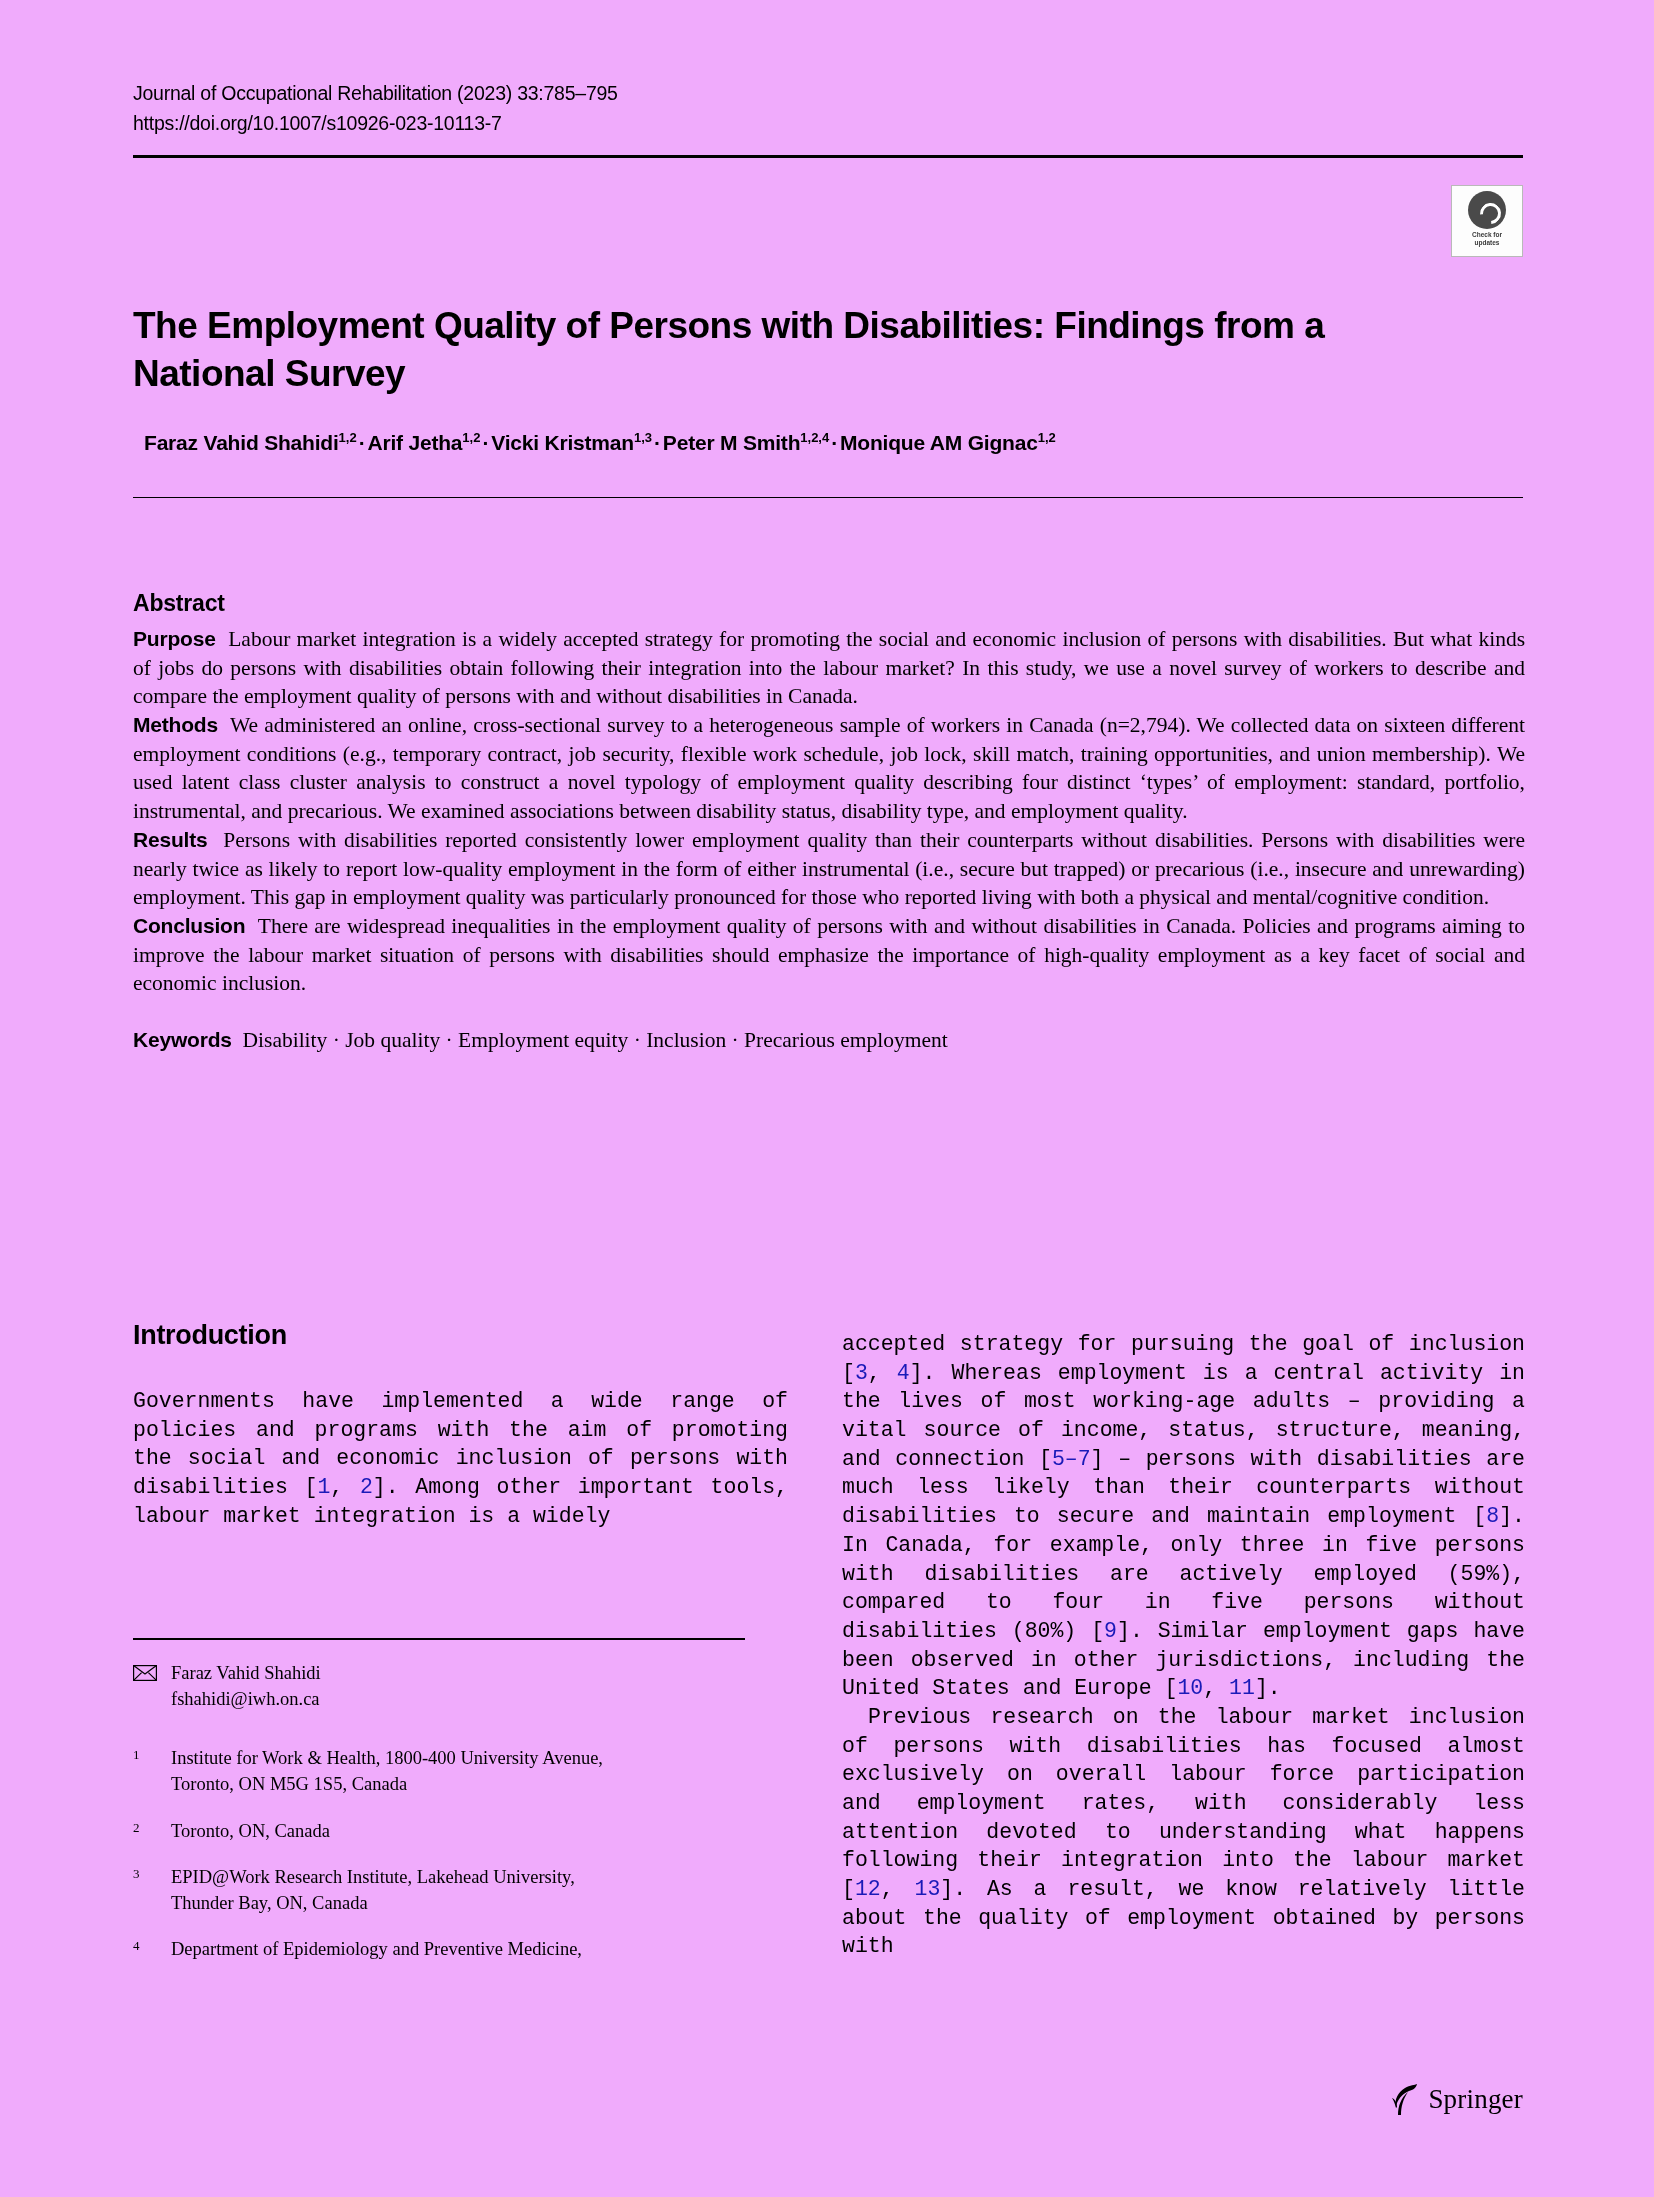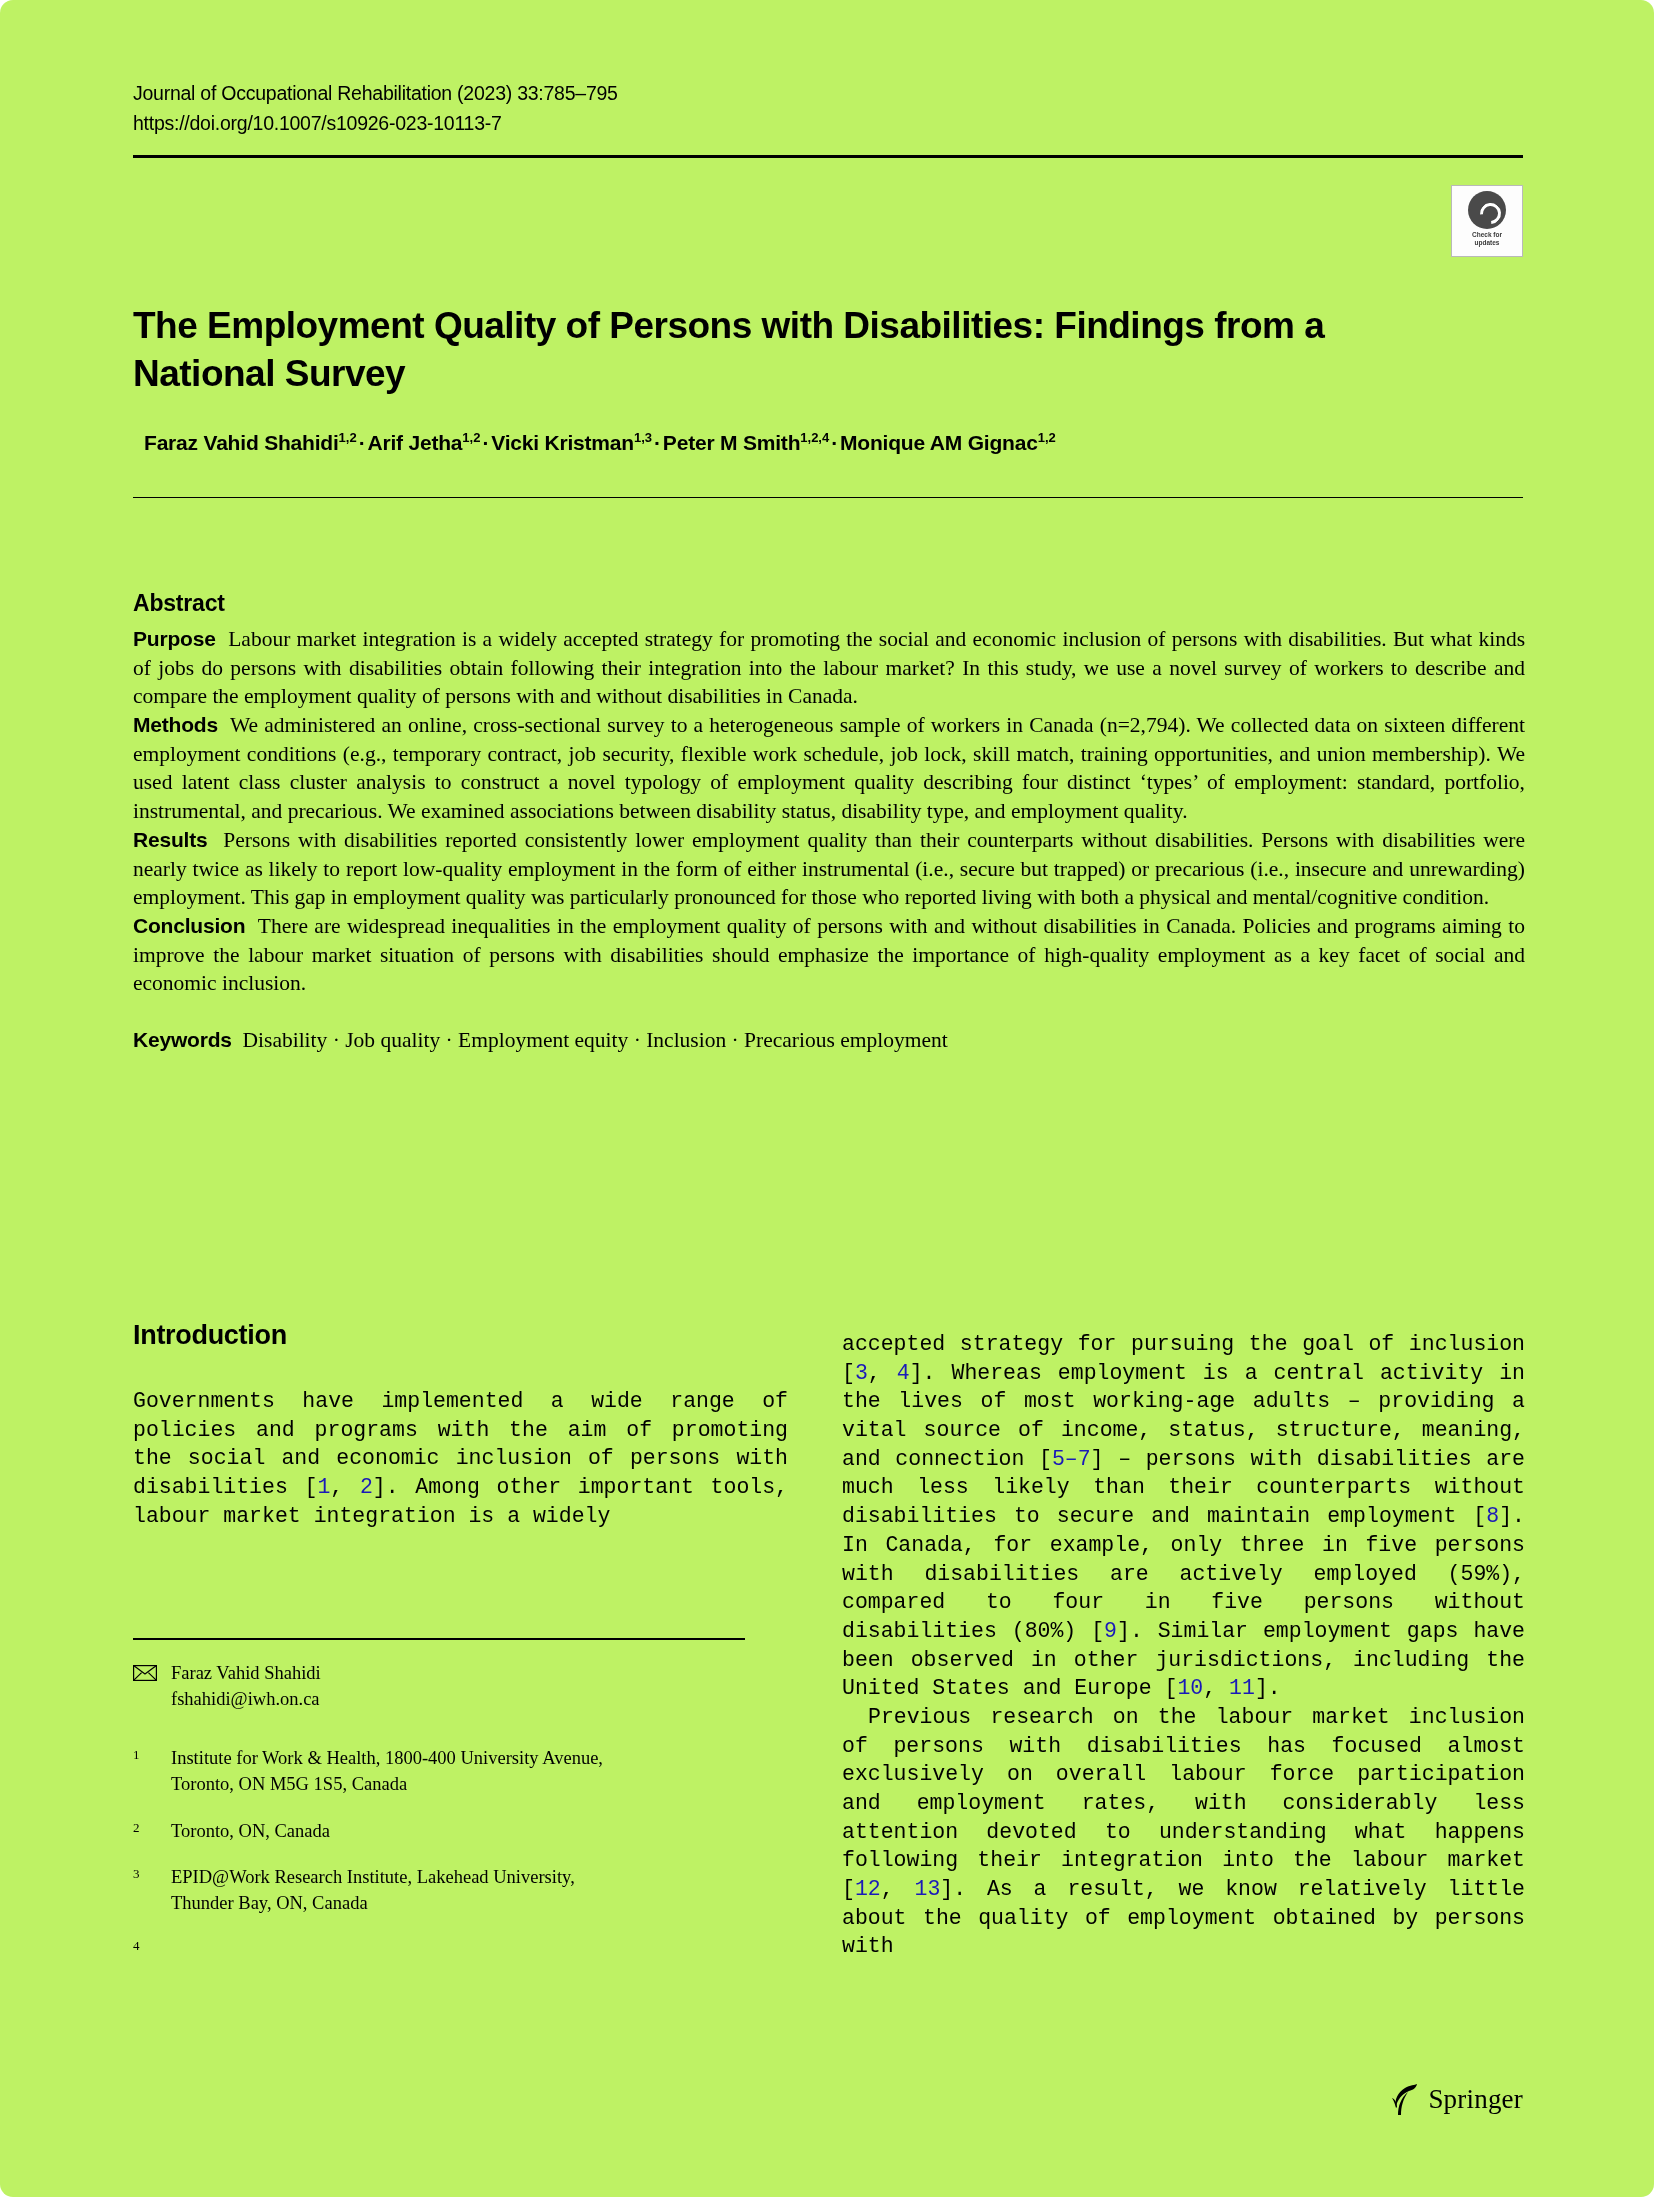--- a/index.html
+++ b/index.html
@@ -12,22 +12,21 @@
     height: 2197px;
     position: relative;
     font-family: "Liberation Serif", serif;
     color: #000000;
     overflow: hidden;
   }
 
   .page {
     position: absolute;
     inset: 0;
-    background: #bef264;
-    border-radius: 13px;
+    background: #f0abfc;
   }
 
   
   .running-head {
     position: absolute;
     left: 133px;
     top: 78px;
     width: 1390px;
     font-family: "Liberation Sans", sans-serif;
     font-size: 19.5px;
@@ -383,20 +382,21 @@
     <div class="affil">
       <span class="affil-num">3</span>
       <span class="affil-text">
         <span>EPID@Work Research Institute, Lakehead University,</span>
         <span>Thunder Bay, ON, Canada</span>
       </span>
     </div>
     <div class="affil">
       <span class="affil-num">4</span>
       <span class="affil-text">
+        <span>Department of Epidemiology and Preventive Medicine,</span>
       </span>
     </div>
   </div>
 
   <div class="springer">
     <span class="springer-mark">
       <svg width="26" height="34" viewBox="0 0 26 34">
         <path d="M6 33 C6 24 9 16 16 10 C11 17 9 25 9 33 Z" fill="#000"></path>
         <path d="M17 9 C10 12 5 18 4 25 C2 18 6 10 13 6 C18 3 23 3 25 2 C24 6 21 8 17 9 Z" fill="#000"></path>
         <path d="M4 26 C3 22 2 19 0 16 C3 17 5 21 5 25 Z" fill="#000"></path>

